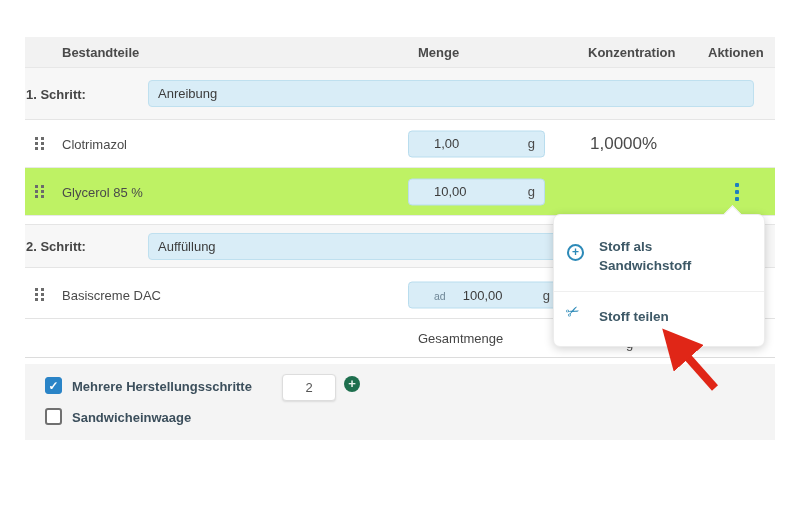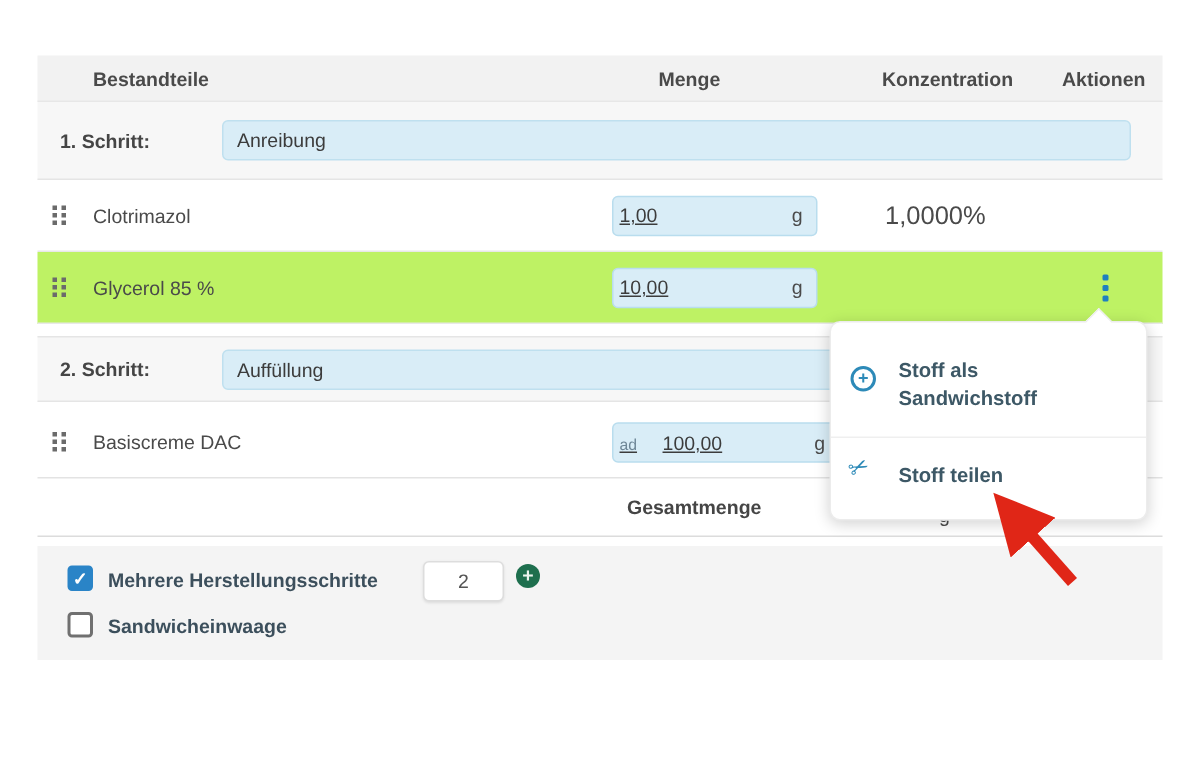--- a/index.html
+++ b/index.html
@@ -10,45 +10,45 @@
   .hdr     { top:37px;  height:31px; background:#f2f2f2; border-bottom:1px solid #e7e7e7; }
   .r-step1 { top:68px;  height:52px; background:#f7f7f7; border-bottom:1px solid #e5e5e5; }
   .r-clot  { top:120px; height:48px; background:#ffffff; border-bottom:1px solid #e8e8e8; }
   .r-glyc  { top:168px; height:48px; background:#bef264; border-bottom:1px solid #e8e8e8; }
   .r-step2 { top:224px; height:44px; background:#f7f7f7; border-top:1px solid #e5e5e5; border-bottom:1px solid #e5e5e5; }
   .r-basis { top:272px; height:46px; background:#ffffff; }
   .r-total { top:318px; height:40px; background:#ffffff; border-top:1px solid #e3e3e3; border-bottom:1px solid #dcdcdc; }
   .panel   { top:364px; height:76px; background:#f4f4f4; }
 
   .hcell { position:absolute; top:0; height:31px; line-height:31px; font-size:13px; font-weight:bold; color:#4a4a4a; }
-  .h-best { left:37px; } .h-menge { left:393px;margin-left:21px; } .h-konz { left:563px; } .h-akt { left:683px; }
+  .h-best { left:37px; } .h-menge { left:393px; } .h-konz { left:563px; } .h-akt { left:683px; }
 
   .vmid { position:absolute; top:50%; transform:translateY(-50%); }
   .name { left:37px; font-size:13px; color:#4a4a4a; }
-  .steplabel { left:15px; font-size:13px; font-weight:bold; color:#454545; }
+  .steplabel { left:1px; font-size:13px; font-weight:bold; color:#454545; }
   .konz { left:565px; font-size:17px; color:#4a4a4a; }
 
   .stepfield { left:123px; width:606px; height:27px; background:#d9edf7; border:1px solid #bfe0ef;
                border-radius:4px; font-size:13px; color:#3c3c3c; padding:0 9px;
                font-family:"Liberation Sans", sans-serif; outline:none; position:absolute; }
   .amt { left:383px; width:137px; height:27px; background:#d9edf7; border:1px solid #b9ddee; border-radius:4px; }
   .amt-wide { width:152px; }
-  .amt .val { position:absolute; left:4px; top:50%; transform:translateY(-50%); font-size:13px; color:#3c3c3c;text-decoration:underline; }
+  .amt .val { position:absolute; left:25px; top:50%; transform:translateY(-50%); font-size:13px; color:#3c3c3c; }
   .amt .unit { position:absolute; right:9px; top:50%; transform:translateY(-50%); font-size:13px; color:#4a4a4a; }
   .amt .prefix { font-size:10.5px; color:#6f8797; margin-right:17px; }
 
   .drag { left:10px; width:9px; height:14px; }
   .drag i { position:absolute; left:0; top:0; width:3px; height:3px; background:#6b6b6b;
             box-shadow: 6px 0 0 #6b6b6b, 0 5px 0 #6b6b6b, 6px 5px 0 #6b6b6b, 0 10px 0 #6b6b6b, 6px 10px 0 #6b6b6b; }
 
   .kebab-btn { left:702px; width:20px; height:24px; cursor:pointer; }
   .kebab-btn i { position:absolute; left:8px; top:3px; width:4px; height:4px; background:#1e80c0; border-radius:1px;
                  box-shadow: 0 7px 0 #1e80c0, 0 14px 0 #1e80c0; }
 
-  .total-label { left:393px; font-size:13px; font-weight:bold; color:#454545; }
+  .total-label { left:393px; font-size:13px; font-weight:normal; color:#454545; }
   .partial-g { position:absolute; left:626px; top:347px; width:12px; height:6px; overflow:hidden; }
   .partial-g span { display:block; margin-top:-11px; font-size:13px; color:#4a4a4a; }
 
   
   .menu { position:absolute; left:553px; top:214px; width:212px; height:133px; background:#fff;
           border:1px solid #ececec; border-radius:7px; box-shadow:0 2px 10px rgba(0,0,0,0.18); z-index:5; }
   .menu .caret { position:absolute; top:-7px; left:172px; width:13px; height:13px; background:#fff;
                  transform:rotate(45deg); border-left:1px solid #eee; border-top:1px solid #eee; }
   .menu-item { position:absolute; left:0; width:100%; cursor:pointer; }
   .mi-1 { top:14px; height:62px; }

